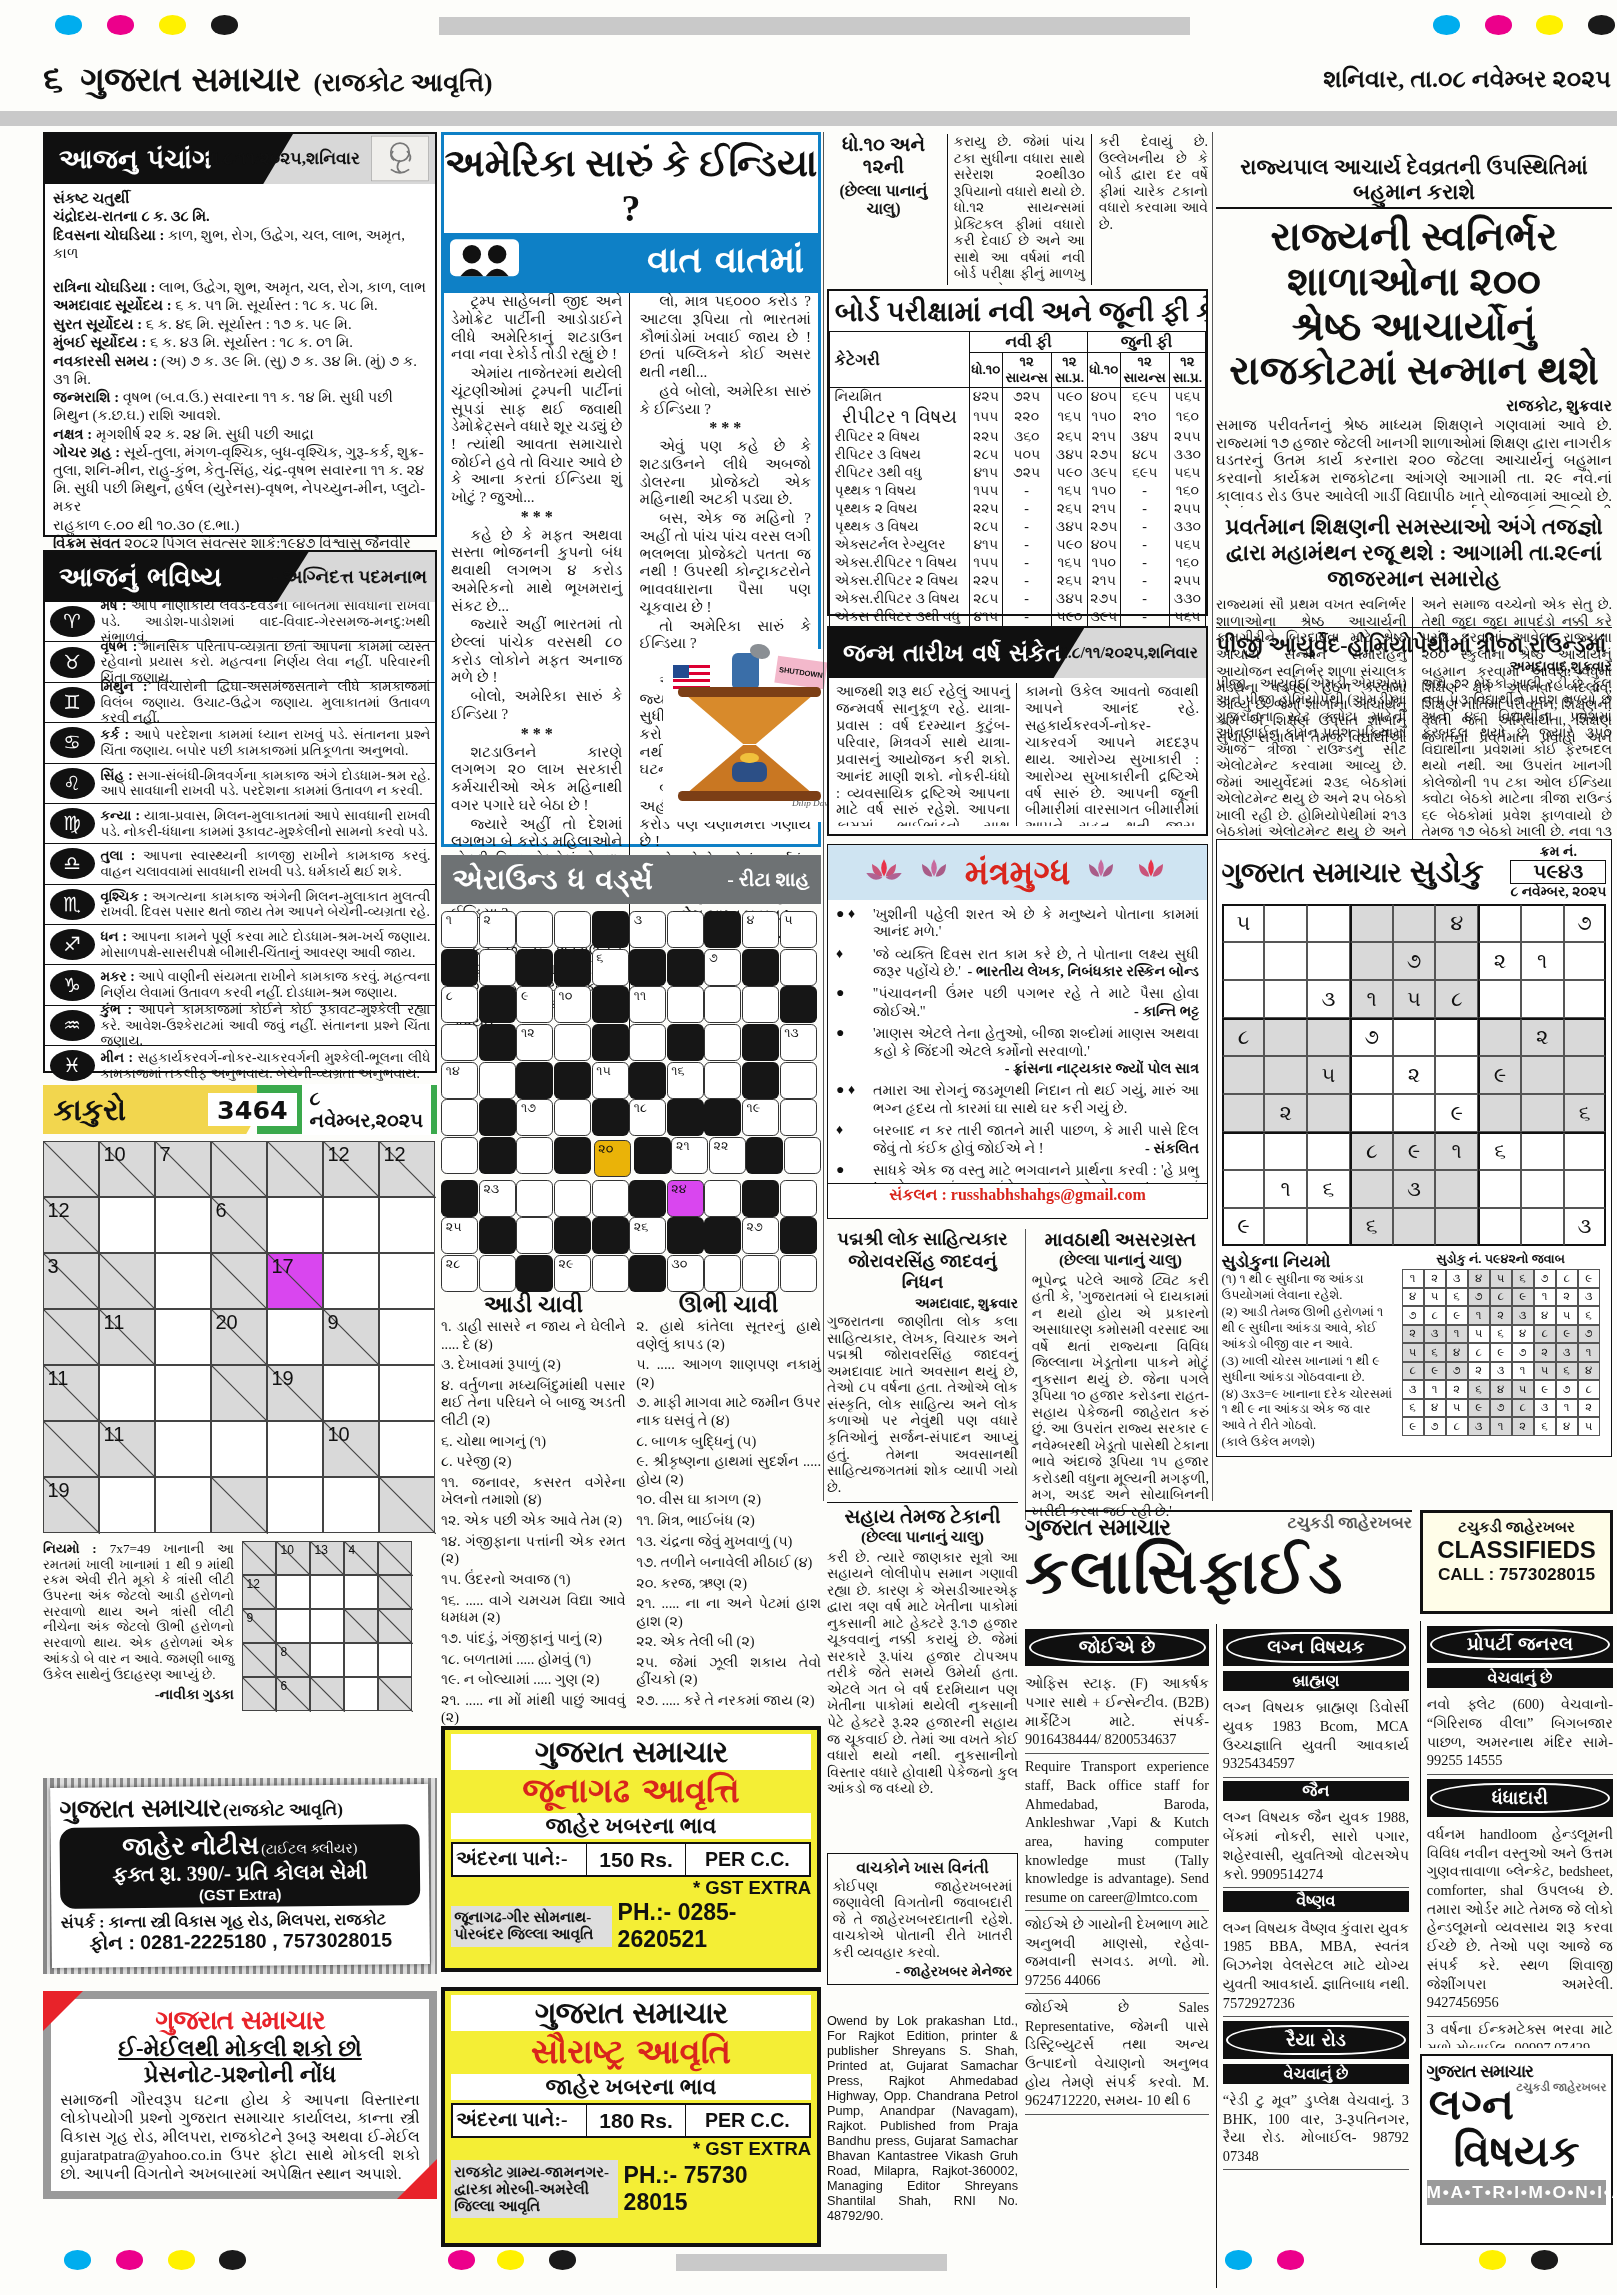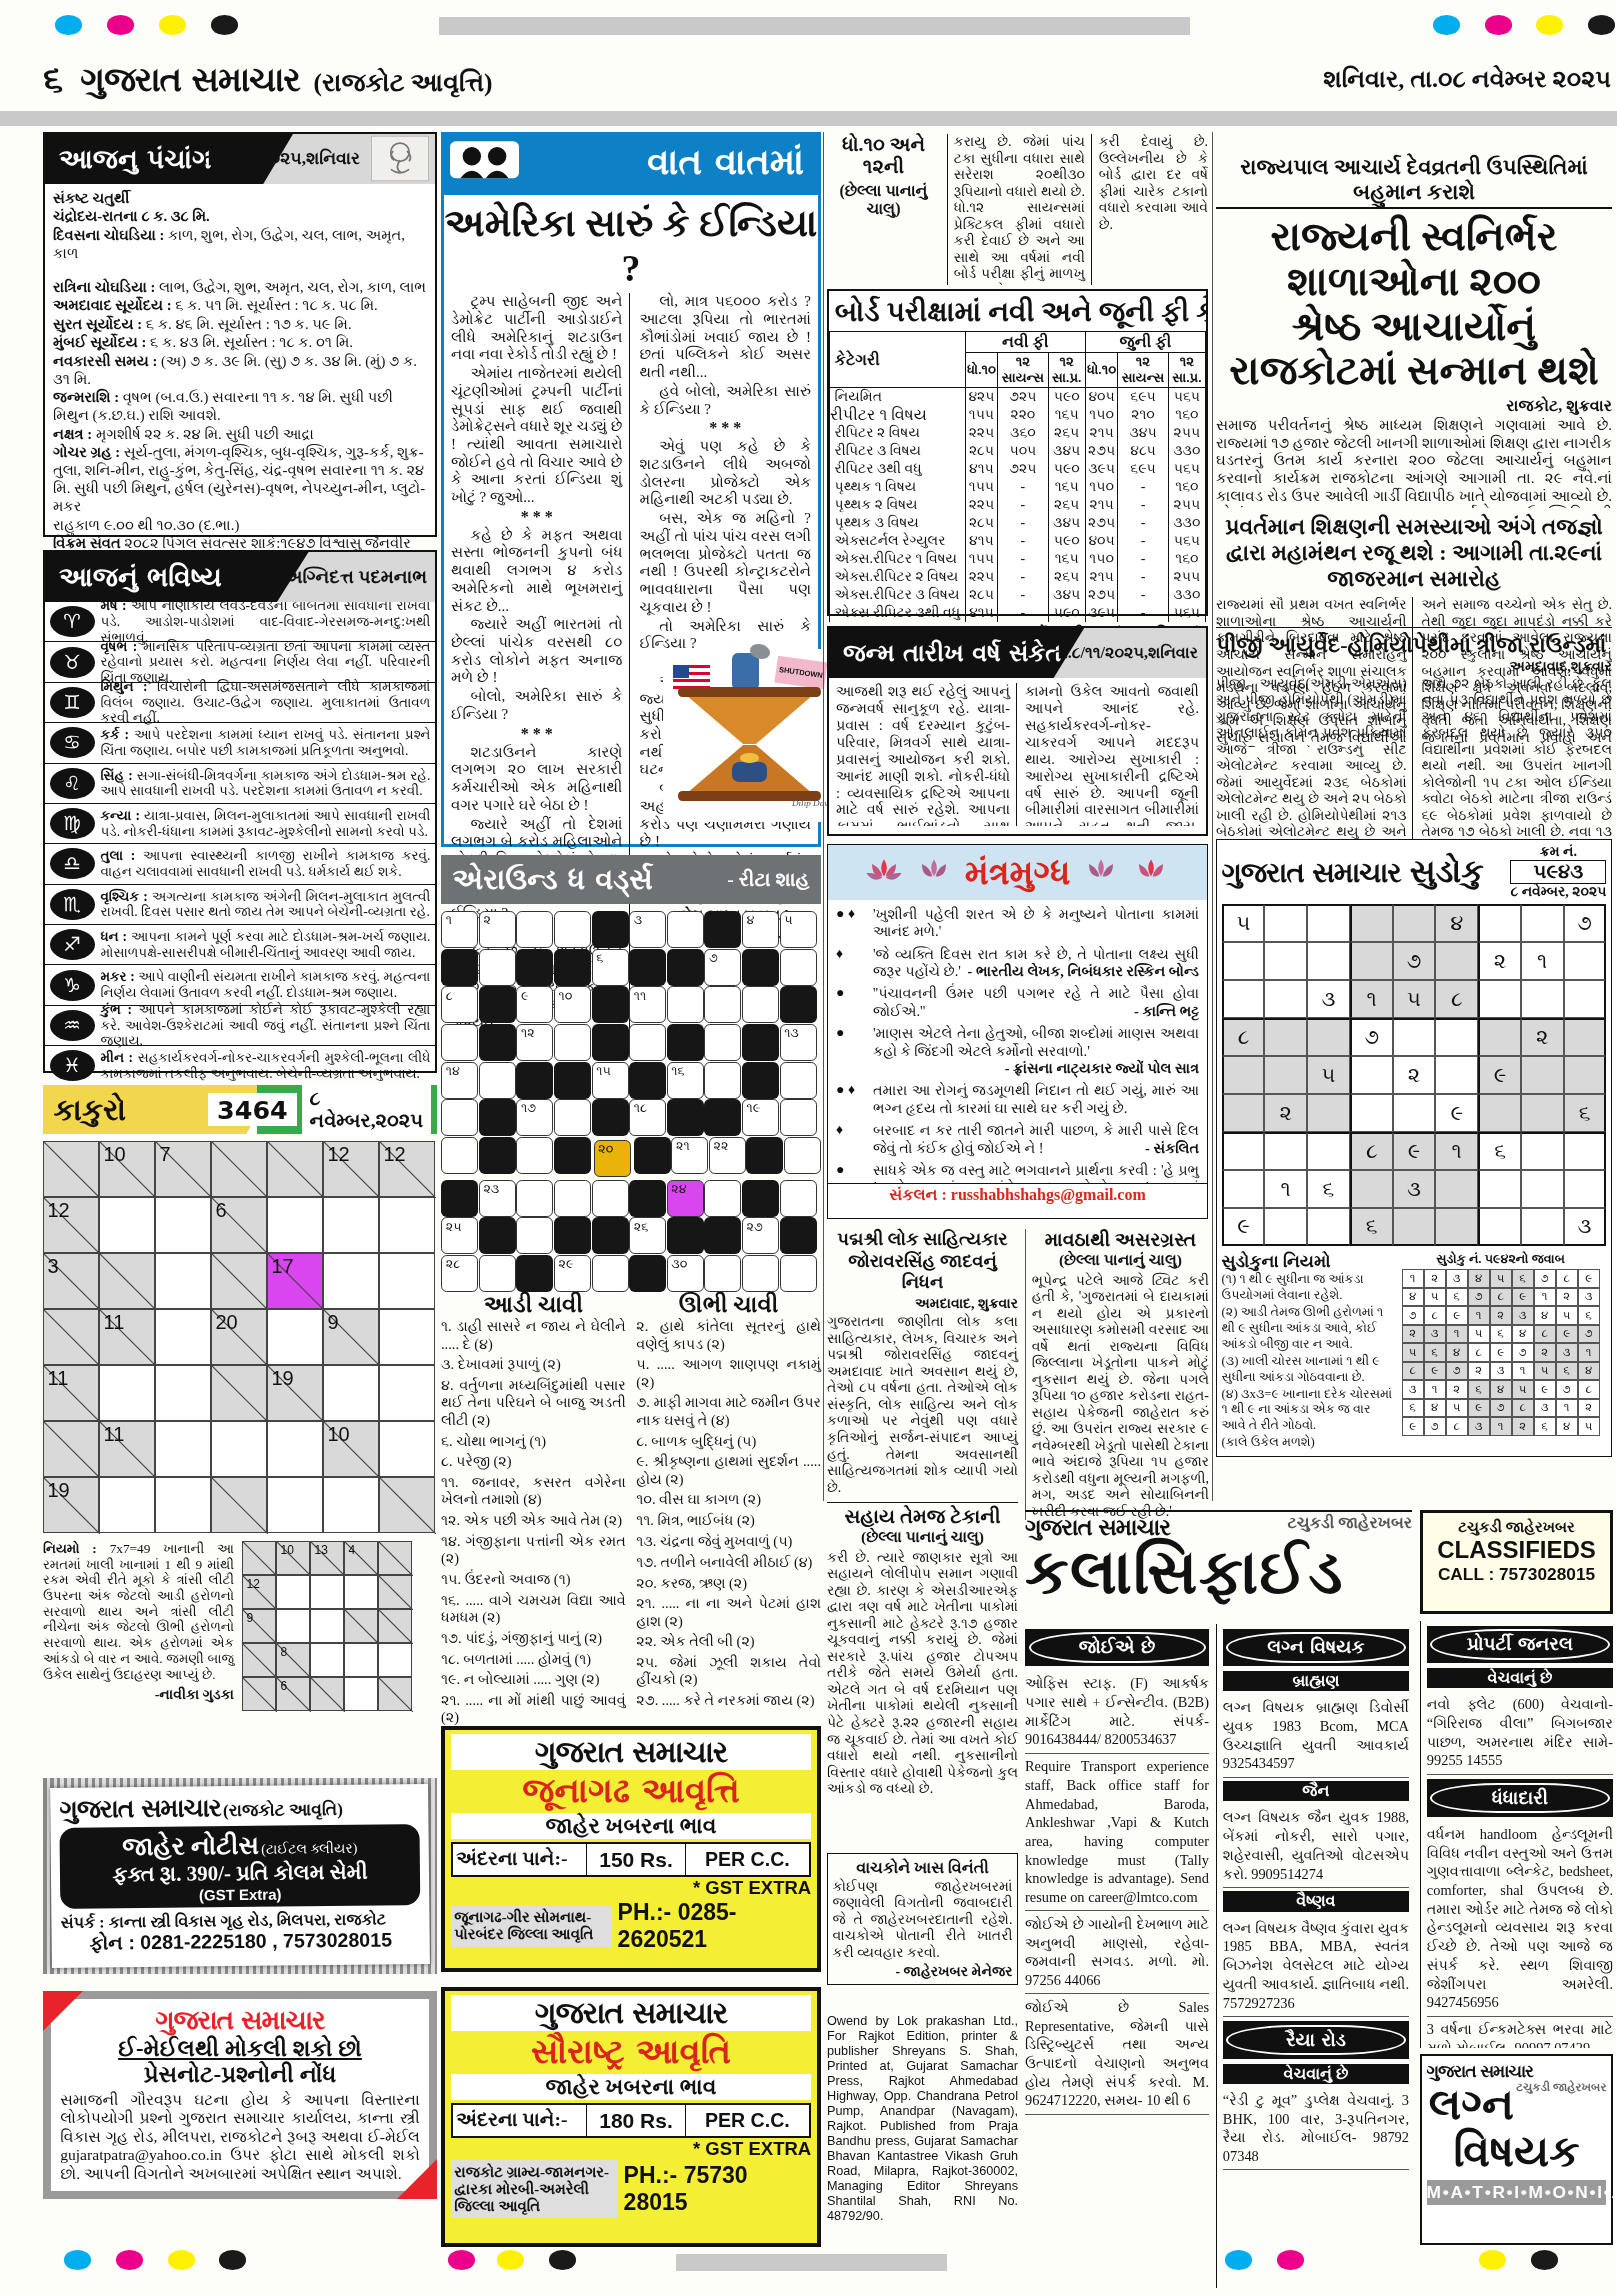--- a/index.html
+++ b/index.html
@@ -351,31 +351,31 @@
   <div class="abs" style="left:43px;top:1991px;width:394px;height:208px;border:8px solid #9a9a9a;background:#fff;padding:4.6px 9.2px;">
     <div style="position:absolute;left:-8px;top:-8px;width:0;height:0;border-top:40px solid #e8232a;border-right:40px solid transparent;"></div>
     <div style="position:absolute;right:-8px;bottom:-8px;width:0;height:0;border-bottom:40px solid #e8232a;border-left:40px solid transparent;"></div>
     <div class="masthead" style="color:#e8232a;font-size:26.6px;text-align:center;">ગુજરાત સમાચાર</div>
     <div style="font-size:23px;font-weight:bold;text-align:center;text-decoration:underline;">ઈ-મેઈલથી મોકલી શકો છો</div>
     <div style="font-size:23px;font-weight:bold;text-align:center;">પ્રેસનોટ-પ્રશ્નોની નોંધ</div>
     <div class="jtext" style="font-size:15.6px;margin-top:3.5px;">સમાજની ગૌરવરૂપ ઘટના હોય કે આપના વિસ્તારના લોકોપયોગી પ્રશ્નો ગુજરાત સમાચાર કાર્યાલય, કાન્તા સ્ત્રી વિકાસ ગૃહ રોડ, મીલપરા, રાજકોટને રૂબરૂ અથવા ઈ-મેઈલ gujaratpatra@yahoo.co.in ઉપર ફોટા સાથે મોકલી શકો છો. આપની વિગતોને અખબારમાં અપેક્ષિત સ્થાન અપાશે.</div>
   </div>
 
   <div class="abs" style="left:441px;top:132px;width:380px;height:715px;border:3.5px solid #0e80c6;background:#fff;">
+    <div style="font-size:38px;font-weight:bold;text-align:center;padding:5.8px 0 3.5px 0;">અમેરિકા સારું કે ઈન્ડિયા ?</div>
     <div style="position:relative;height:60px;background:#0e80c6;">
       <svg width="69" height="49" viewBox="0 0 120 84" style="position:absolute;left:5.8px;top:5.8px;">
           <rect x="0" y="0" width="120" height="64" rx="10" fill="#fff"></rect>
           <circle cx="38" cy="26" r="16" fill="#111"></circle>
           <circle cx="82" cy="26" r="16" fill="#111"></circle>
           <path d="M18 64 q20 -26 40 0z" fill="#111"></path>
           <path d="M62 64 q20 -26 40 0z" fill="#111"></path>
         </svg>
       <div style="position:absolute;right:14px;top:5.8px;color:#fff;font-weight:bold;font-size:36px;font-family:'DejaVu Sans',sans-serif;">વાત વાતમાં</div>
     </div>
-    <div style="font-size:38px;font-weight:bold;text-align:center;padding:5.8px 0 3.5px 0;">અમેરિકા સારું કે ઈન્ડિયા ?</div>
     <div style="display:flex;padding:0 7px;gap:9.2px;">
       <div id="vaat-col1" class="jtext" style="width:50%;font-size:15px;border-right:1.2px solid #111;padding-right:7px;">
           <div style="text-indent: 19.6px; margin-bottom: 1.2px;">ટ્રમ્પ સાહેબની જીદ અને ડેમોક્રેટ પાર્ટીની આડોડાઈને લીધે અમેરિકાનું શટડાઉન નવા નવા રેકોર્ડ તોડી રહ્યું છે !</div>
           <div style="text-indent: 19.6px; margin-bottom: 1.2px;">એમાંય તાજેતરમાં થયેલી ચૂંટણીઓમાં ટ્રમ્પની પાર્ટીનાં સૂપડાં સાફ થઈ જવાથી ડેમોક્રેટ્સને વધારે શૂર ચડ્યું છે ! ત્યાંથી આવતા સમાચારો જોઈને હવે તો વિચાર આવે છે કે આના કરતાં ઈન્ડિયા શું ખોટું ? જુઓ...</div>
           <div style="text-align: center; font-weight: bold; font-size: 16px;">* * *</div>
           <div style="text-indent: 19.6px; margin-bottom: 1.2px;">કહે છે કે મફત અથવા સસ્તા ભોજનની કુપનો બંધ થવાથી લગભગ ૪ કરોડ અમેરિકનો માથે ભૂખમરાનું સંકટ છે...</div>
           <div style="text-indent: 19.6px; margin-bottom: 1.2px;">જ્યારે અહીં ભારતમાં તો છેલ્લાં પાંચેક વરસથી ૮૦ કરોડ લોકોને મફત અનાજ મળે છે !</div>
           <div style="text-indent: 19.6px; margin-bottom: 1.2px;">બોલો, અમેરિકા સારું કે ઈન્ડિયા ?</div>
           <div style="text-align: center; font-weight: bold; font-size: 16px;">* * *</div>
           <div style="text-indent: 19.6px; margin-bottom: 1.2px;">શટડાઉનને કારણે લગભગ ૨૦ લાખ સરકારી કર્મચારીઓ એક મહિનાથી વગર પગારે ઘરે બેઠા છે !</div>
@@ -725,21 +725,21 @@
             <tr>
               <td style="border-left: 1.2px solid rgb(17, 17, 17); border-right: 1.2px solid rgb(17, 17, 17); font-size: 14px; padding: 0px 4.6px; white-space: nowrap;">નિયમિત</td>
               <td style="border-right: 1.2px solid rgb(17, 17, 17); font-size: 14px; text-align: center;">૪૨૫</td>
               <td style="border-right: 1.2px solid rgb(17, 17, 17); font-size: 14px; text-align: center;">૭૨૫</td>
               <td style="border-right: 1.2px solid rgb(17, 17, 17); font-size: 14px; text-align: center;">૫૯૦</td>
               <td style="border-right: 1.2px solid rgb(17, 17, 17); font-size: 14px; text-align: center;">૪૦૫</td>
               <td style="border-right: 1.2px solid rgb(17, 17, 17); font-size: 14px; text-align: center;">૬૯૫</td>
               <td style="border-right: 1.2px solid rgb(17, 17, 17); font-size: 14px; text-align: center;">૫૬૫</td>
             </tr>
             <tr>
-              <td style="border-left: 1.2px solid rgb(17, 17, 17); border-right: 1.2px solid rgb(17, 17, 17); font-size: 16px; padding: 0px 0; white-space: nowrap;">રીપીટર ૧ વિષય</td>
+              <td style="border-left: 1.2px solid rgb(17, 17, 17); border-right: 1.2px solid rgb(17, 17, 17); font-size: 19px; padding: 0px 12px; white-space: nowrap;">રીપીટર ૧ વિષય</td>
               <td style="border-right: 1.2px solid rgb(17, 17, 17); font-size: 14px; text-align: center;">૧૫૫</td>
               <td style="border-right: 1.2px solid rgb(17, 17, 17); font-size: 14px; text-align: center;">૨૨૦</td>
               <td style="border-right: 1.2px solid rgb(17, 17, 17); font-size: 14px; text-align: center;">૧૬૫</td>
               <td style="border-right: 1.2px solid rgb(17, 17, 17); font-size: 14px; text-align: center;">૧૫૦</td>
               <td style="border-right: 1.2px solid rgb(17, 17, 17); font-size: 14px; text-align: center;">૨૧૦</td>
               <td style="border-right: 1.2px solid rgb(17, 17, 17); font-size: 14px; text-align: center;">૧૬૦</td>
             </tr>
             <tr>
               <td style="border-left: 1.2px solid rgb(17, 17, 17); border-right: 1.2px solid rgb(17, 17, 17); font-size: 14px; padding: 0px 4.6px; white-space: nowrap;">રીપિટર ૨ વિષય</td>
               <td style="border-right: 1.2px solid rgb(17, 17, 17); font-size: 14px; text-align: center;">૨૨૫</td>

